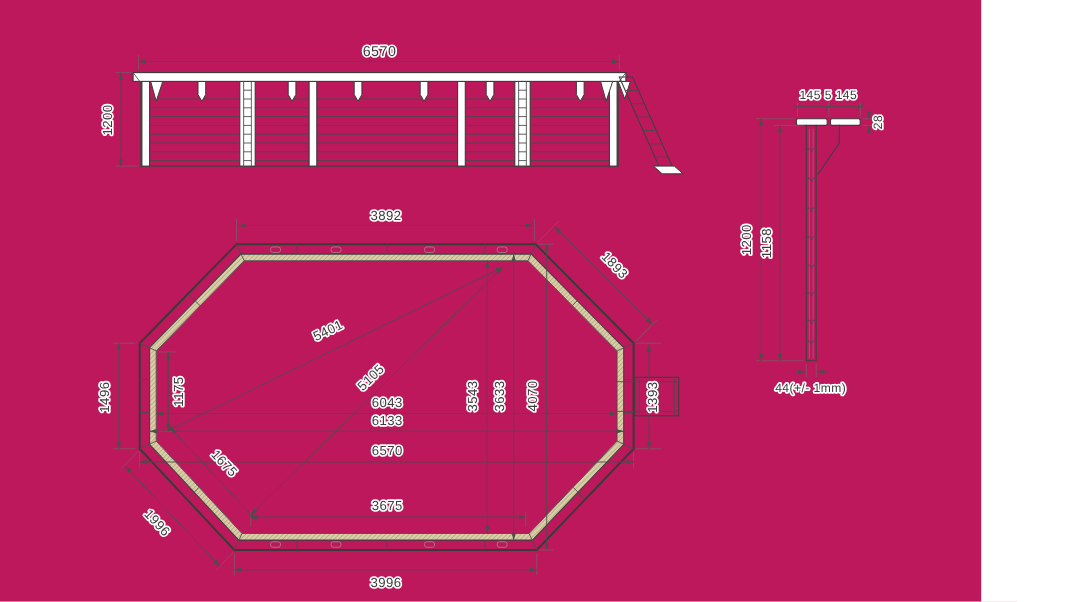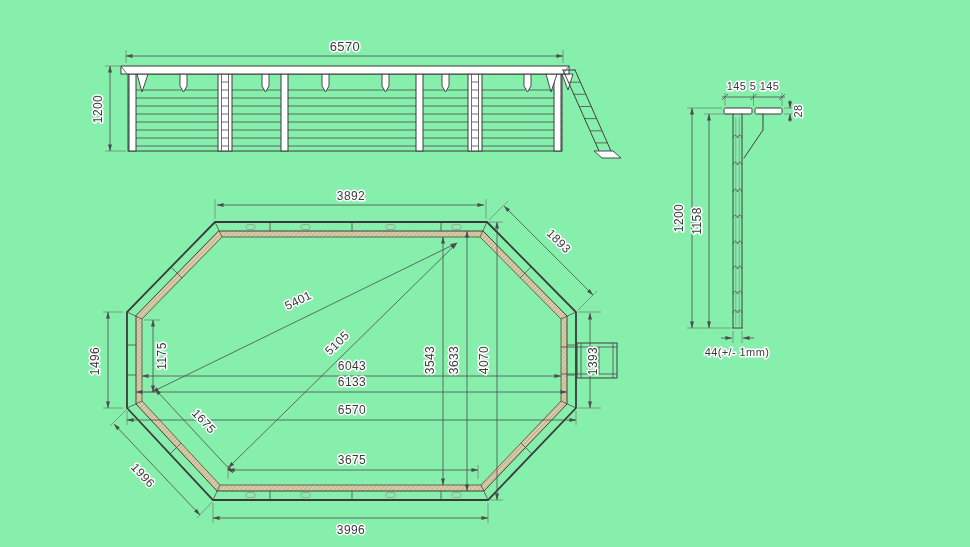--- a/index.html
+++ b/index.html
@@ -1,16 +1,16 @@
 <!DOCTYPE html>
 <html><head>
 <meta charset="utf-8">
 <style>
   html,body{margin:0;padding:0;background:#ffffff;}
-  .stage{position:relative;width:970px;height:547px;background:#86efac;overflow:hidden;
+  .stage{position:relative;width:892px;height:547px;background:#be185d;overflow:hidden;
          font-family:"Liberation Sans",sans-serif;}
   svg{display:block;}
   .ln   {stroke:#3a3a3a;stroke-width:1.5;fill:none;stroke-linecap:square;}
   .ln2  {stroke:#3f3f3f;stroke-width:1;fill:none;stroke-linecap:square;}
   .thin {stroke:#4a4a4a;stroke-width:.8;fill:none;}
   .xthin{stroke:#7d7d7d;stroke-width:.6;fill:none;}
   .dim  {stroke:#4c4c4c;stroke-width:.8;fill:none;}
   .ext  {stroke:#6a6a6a;stroke-width:.6;fill:none;}
   .white{fill:#ffffff;stroke:#3a3a3a;stroke-width:1;}
   .glyph{stroke:#979286;stroke-width:.7;fill:none;}

